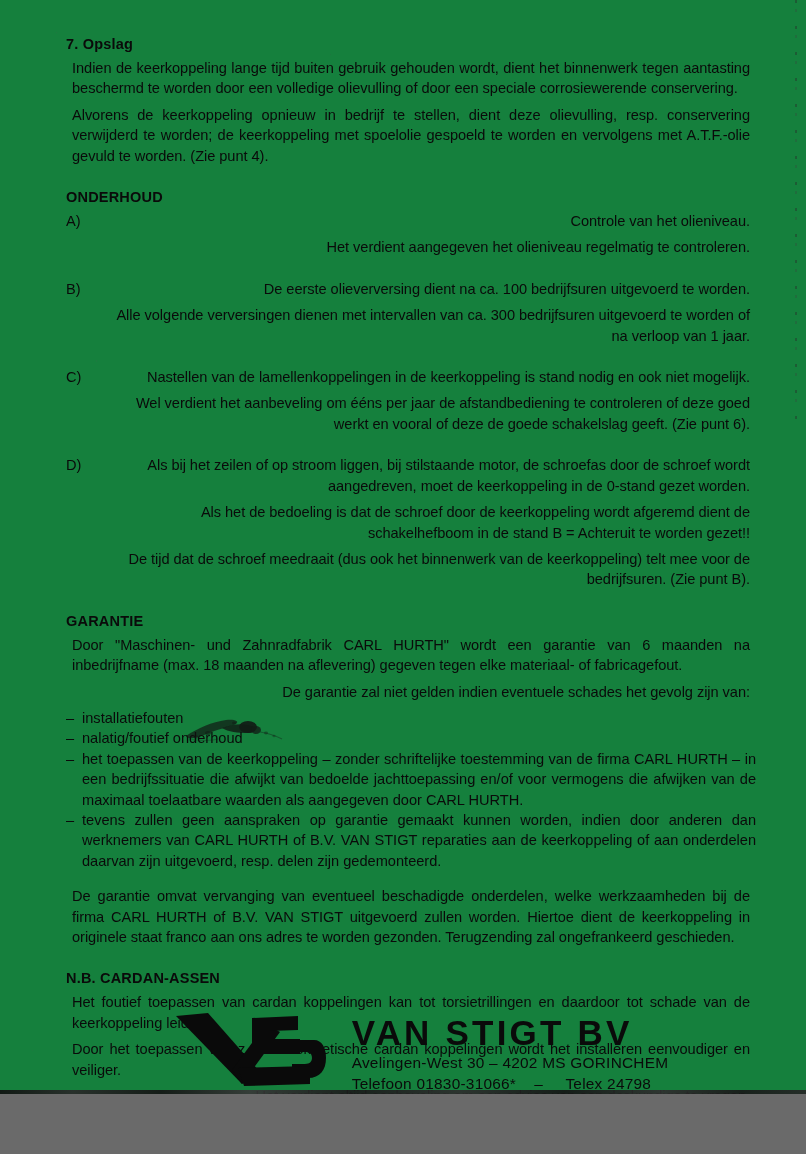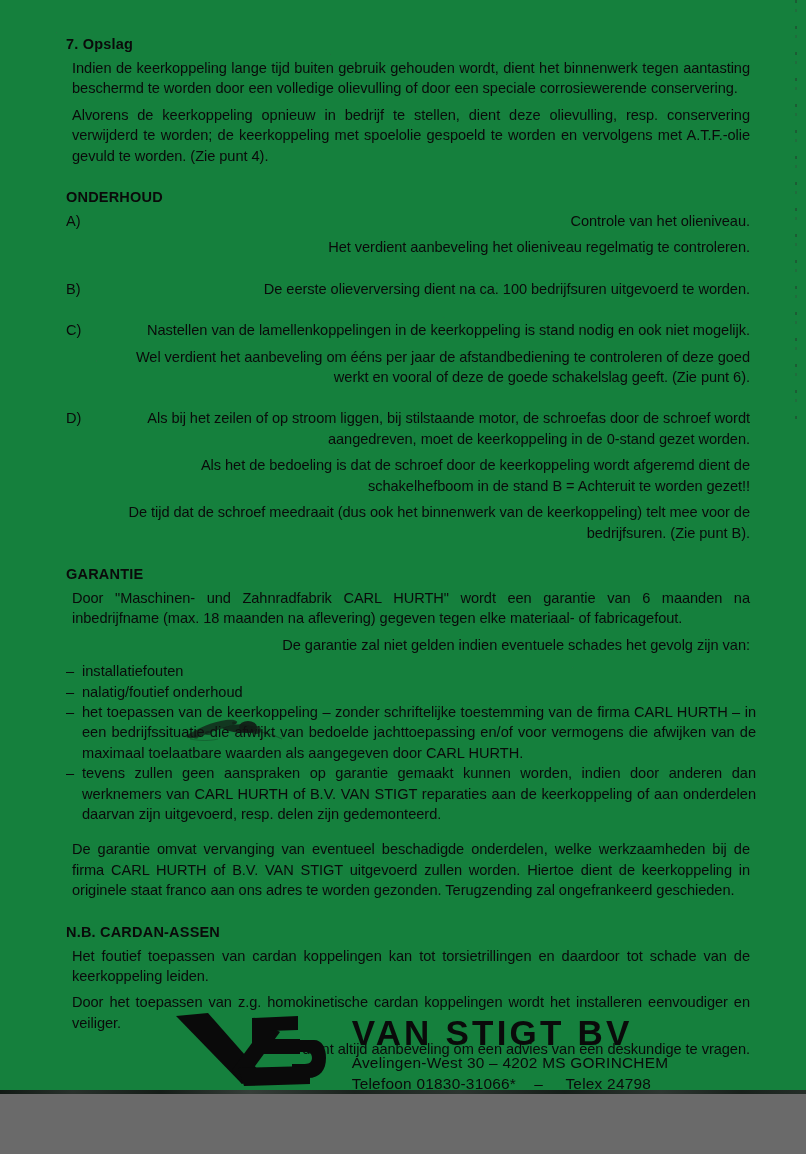--- a/index.html
+++ b/index.html
@@ -181,27 +181,28 @@
     <p class="body">Indien de keerkoppeling lange tijd buiten gebruik gehouden wordt, dient het binnenwerk tegen aantasting beschermd te worden door een volledige olievulling of door een speciale corrosiewerende conservering.</p>
     <p class="body">Alvorens de keerkoppeling opnieuw in bedrijf te stellen, dient deze olievulling, resp. conservering verwijderd te worden; de keerkoppeling met spoelolie gespoeld te worden en vervolgens met A.T.F.-olie gevuld te worden. (Zie punt 4).</p>
 
     <div class="gap-sec"></div>
 
     <h2 class="sec">ONDERHOUD</h2>
 
     <div class="item">
       <span class="marker">A)</span>
       <p class="body noj">Controle van het olieniveau.</p>
-      <p class="body noj">Het verdient aanbeveling het olieniveau regelmatig te controleren.</p>
+      <p class="body noj">Het verdient aangegeven het olieniveau regelmatig te controleren.</p>
     </div>
     <div class="gap-item"></div>
 
     <div class="item">
       <span class="marker">B)</span>
       <p class="body noj">De eerste olieverversing dient na ca. 100 bedrijfsuren uitgevoerd te worden.</p>
+      <p class="body noj">Alle volgende verversingen dienen met intervallen van ca. 300 bedrijfsuren uitgevoerd te worden of na verloop van 1 jaar.</p>
     </div>
     <div class="gap-item"></div>
 
     <div class="item">
       <span class="marker">C)</span>
       <p class="body noj">Nastellen van de lamellenkoppelingen in de keerkoppeling is stand nodig en ook niet mogelijk.</p>
       <p class="body noj">Wel verdient het aanbeveling om ééns per jaar de afstandbediening te controleren of deze goed werkt en vooral of deze de goede schakelslag geeft. (Zie punt 6).</p>
     </div>
     <div class="gap-item"></div>
 

